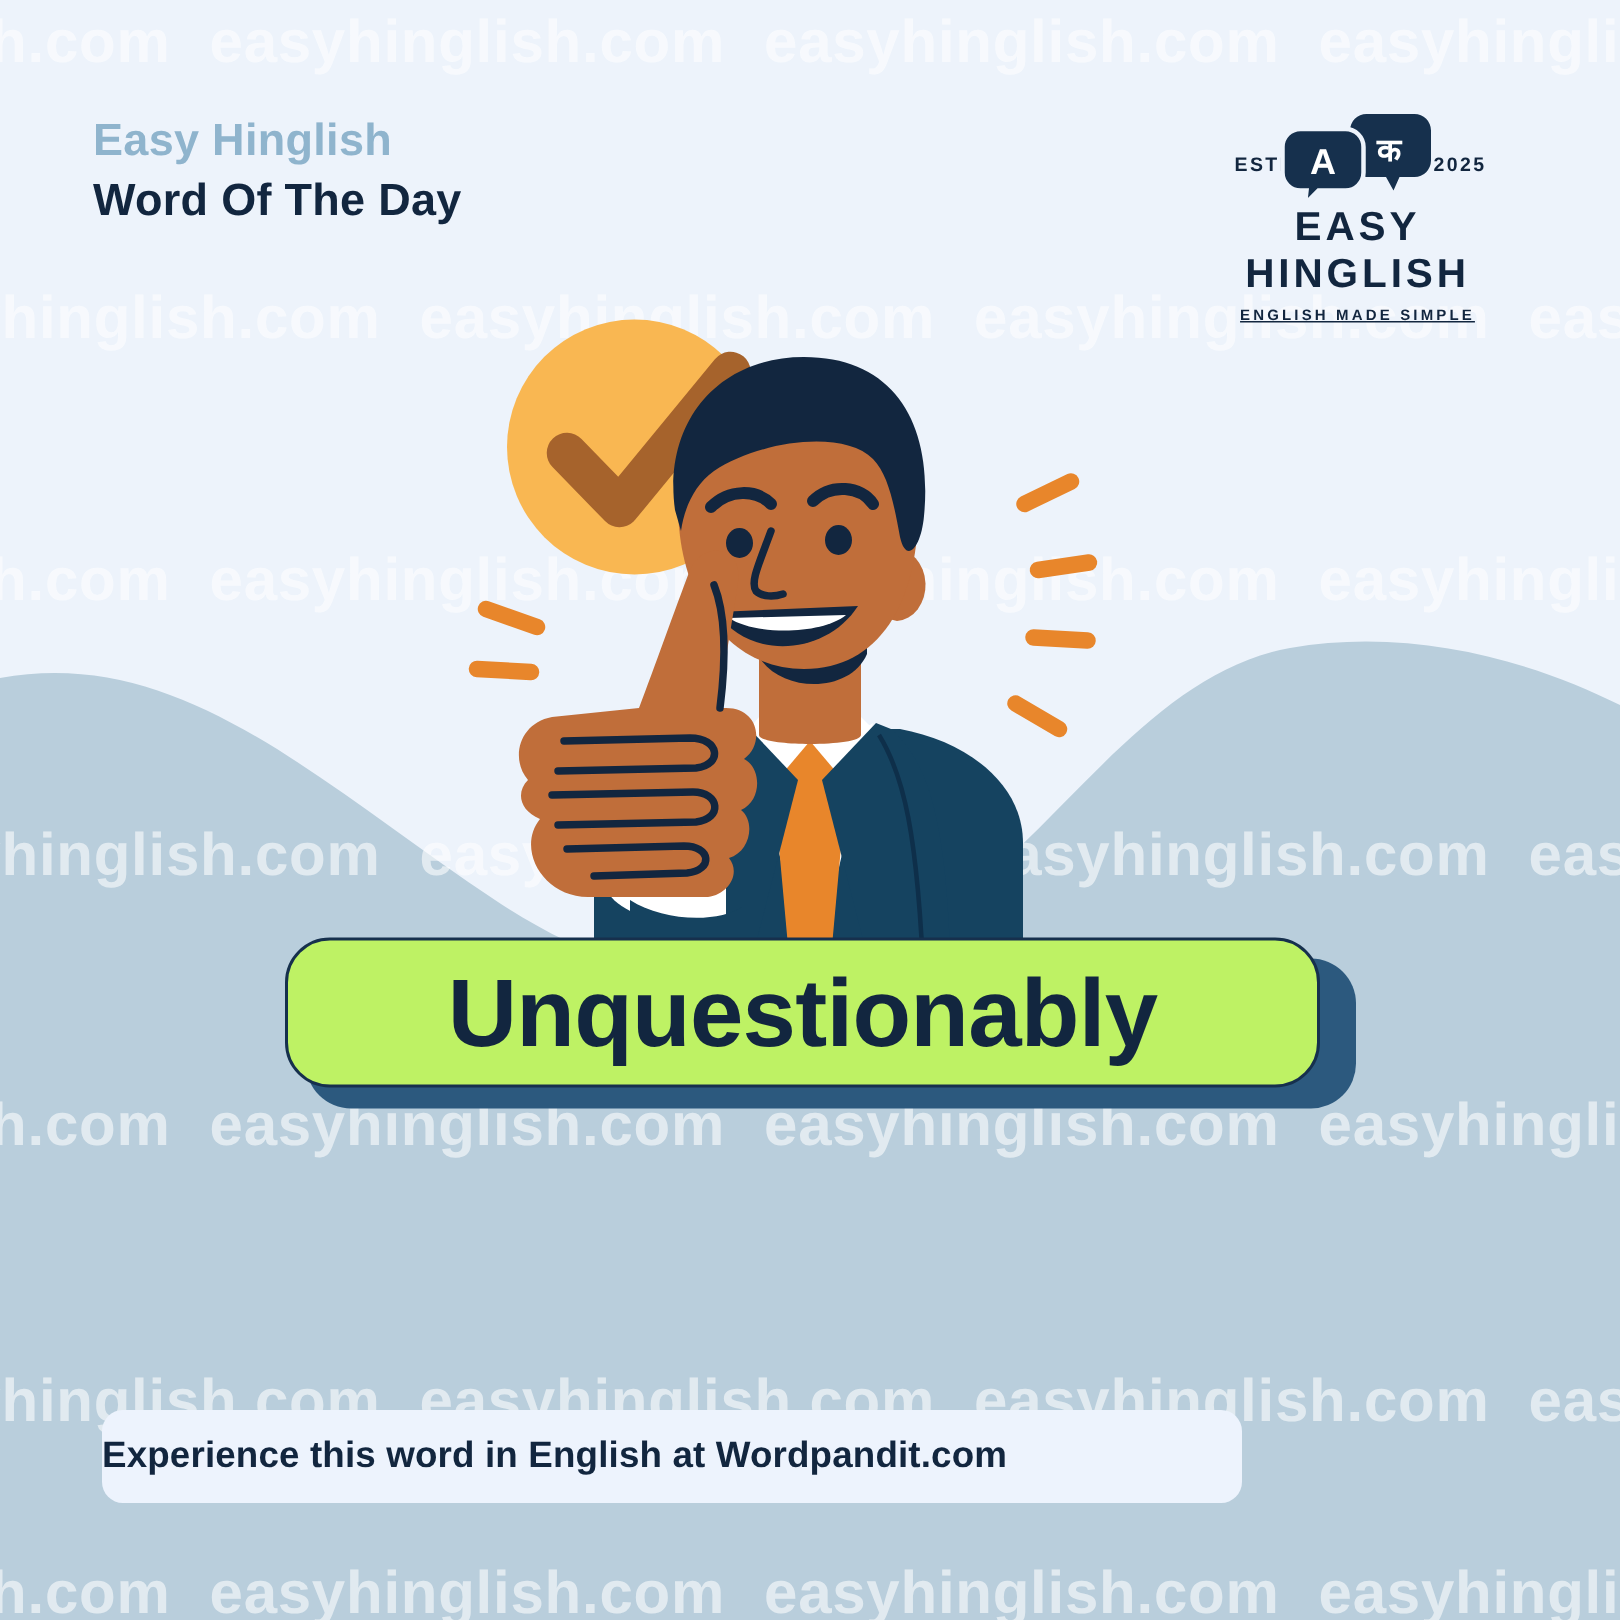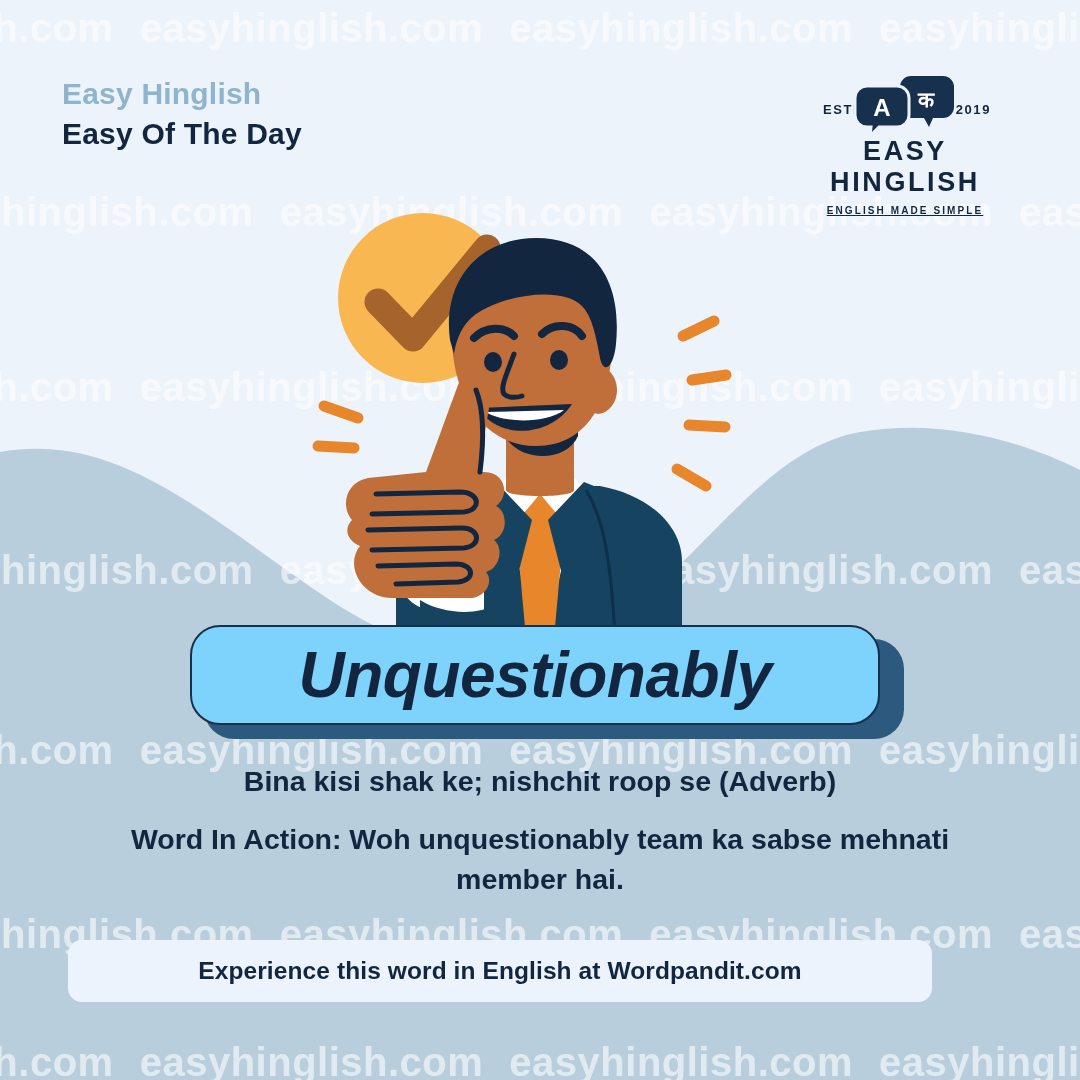--- a/index.html
+++ b/index.html
@@ -132,27 +132,26 @@
     position:absolute;
     left:14px; top:14px;
     width:700px; height:100px;
     background:#2C597E;
     border-radius:30px;
   }
   .word-card {
     position:absolute;
     left:0; top:0;
     width:690px; height:100px;
-    background:#7dd3fc;
+    background:#bef264;
     border:2.5px solid #16304D;
     border-radius:30px;
     display:flex;
     align-items:center;
     justify-content:center;
-    font-style:italic;
   }
   .word-text {
     font-size:64px;
     font-weight:700;
     color:#12263F;
     letter-spacing:-0.5px;
     line-height:1;
   }
 
   
@@ -175,26 +174,26 @@
     color:#12263F;
     line-height:1.38;
     margin-top:20px;
     padding:0 60px;
   }
 
   
   .cta-bar {
     position:absolute;
     left:68px; top:940px;
-    width:864px; height:62px;
+    width:760px; height:62px;
     background:#EDF3FD;
     border-radius:14px;
     display:flex;
     align-items:center;
-    justify-content:center;
+    justify-content:flex-start;
     z-index:7;
   }
   .cta-text {
     font-size:24.5px;
     font-weight:700;
     color:#12263F;
     letter-spacing:0.1px;
   }
 </style>
 </head>
@@ -231,27 +230,27 @@
     </div>
     <div class="wm-row" style="top:1040px; left:-230px;">
       <span>easyhinglish.com</span><span>easyhinglish.com</span><span>easyhinglish.com</span><span>easyhinglish.com</span>
     </div>
   </div>
 
   <div class="header">
 
     <div class="brand-block">
       <div class="brand-top">Easy Hinglish</div>
-      <div class="brand-bottom">Easy Of The Day</div>
+      <div class="brand-bottom">Word Of The Day</div>
     </div>
 
     <div class="logo">
       <div class="logo-mark-row">
         <div class="logo-estd">ESTD</div>
-        <div class="logo-year">2019</div>
+        <div class="logo-year">2025</div>
         <div class="logo-bubbles">
           <svg width="104" height="62" viewBox="0 0 104 62">
 
             <path d="M58,2 h32 a11,11 0 0 1 11,11 v20 a11,11 0 0 1 -11,11 h-10
                      l-4,9 l-5,-9 h-13 a11,11 0 0 1 -11,-11 v-20 a11,11 0 0 1 11,-11 z" fill="#16304D"></path>
             <text x="73" y="33" font-family="'Liberation Sans', sans-serif" font-size="21" font-weight="700" fill="#FFFFFF" text-anchor="middle">क</text>
 
             <path d="M14,12 h30 a12,12 0 0 1 12,12 v17 a12,12 0 0 1 -12,12 h-18
                      l-9,9 l1,-9 h-4 a12,12 0 0 1 -12,-12 v-17 a12,12 0 0 1 12,-12 z" fill="#16304D" stroke="#EDF3FB" stroke-width="3"></path>
             <text x="29" y="42" font-family="'Liberation Sans', sans-serif" font-size="24" font-weight="700" fill="#FFFFFF" text-anchor="middle">A</text>
@@ -355,22 +354,18 @@
     </svg>
   </div>
 
   <div class="word-card-wrap">
     <div class="word-card-shadow"></div>
     <div class="word-card">
       <div class="word-text">Unquestionably</div>
     </div>
   </div>
 
-  <div class="definition-block">
-    <div class="definition-line">Bina kisi shak ke; nishchit roop se (Adverb)</div>
-    <div class="usage-line">Word In Action: Woh unquestionably team ka sabse mehnati member hai.</div>
-  </div>
 
   <div class="cta-bar">
     <div class="cta-text">Experience this word in English at Wordpandit.com</div>
   </div>
 
 </div>
 
 </body></html>

